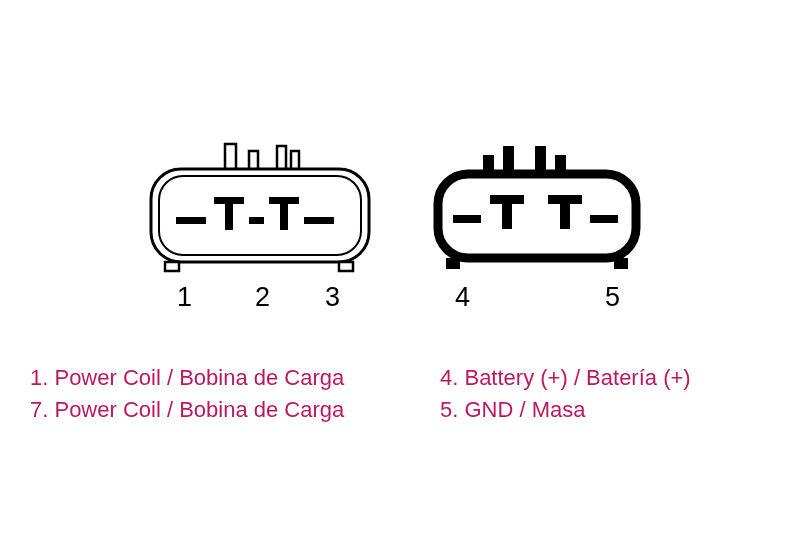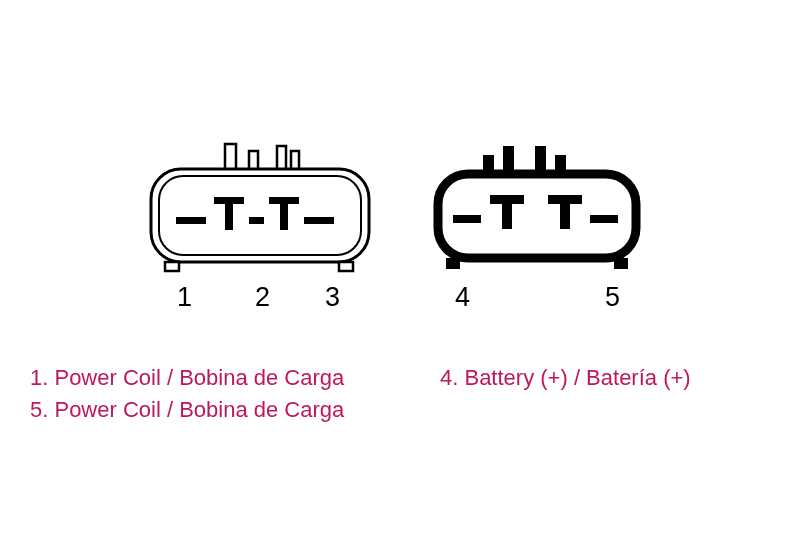--- a/index.html
+++ b/index.html
@@ -106,19 +106,20 @@
   </div>
 
   <span class="pin-number pin-1">1</span>
   <span class="pin-number pin-2">2</span>
   <span class="pin-number pin-3">3</span>
   <span class="pin-number pin-4">4</span>
   <span class="pin-number pin-5">5</span>
 
   <div class="legend legend-left">
     <div>1. Power Coil / Bobina de Carga</div>
-    <div>5. Power Coil / Bobina de Carga</div>
+    <div>7. Power Coil / Bobina de Carga</div>
   </div>
   <div class="legend legend-right">
     <div>4. Battery (+) / Batería (+)</div>
+    <div>5. GND / Masa</div>
   </div>
 
 </div>
 
 </body></html>

